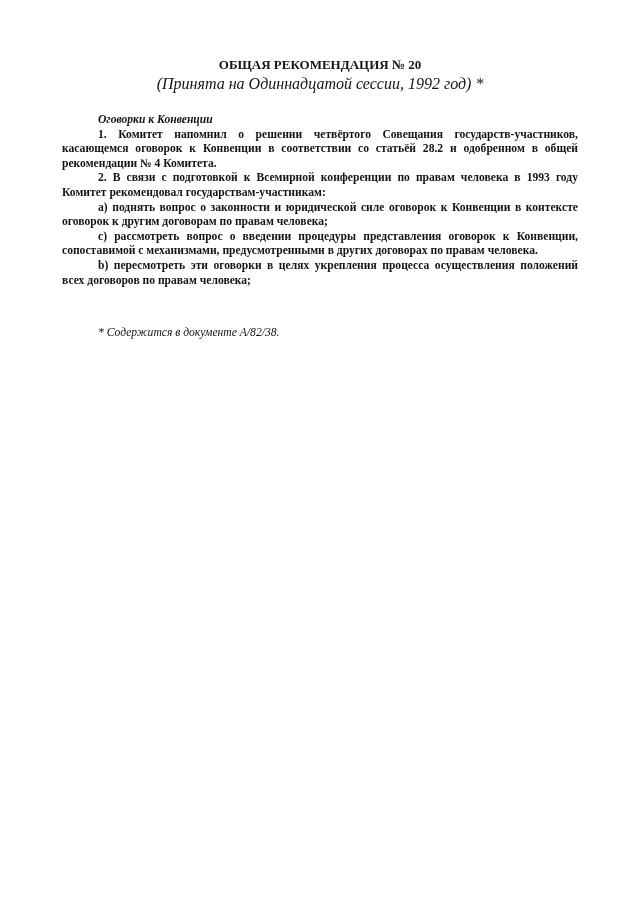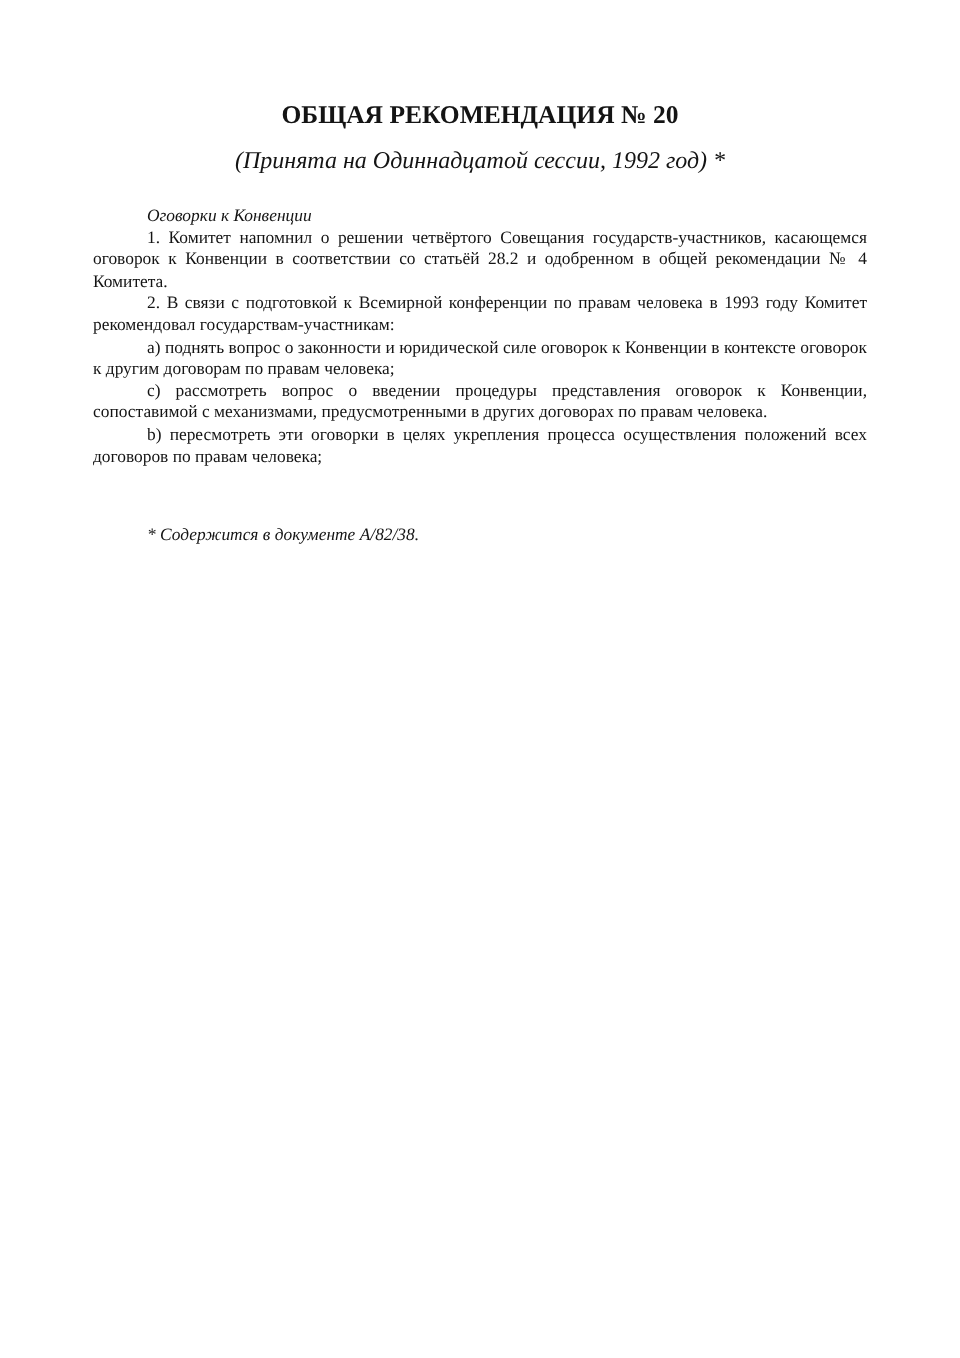--- a/index.html
+++ b/index.html
@@ -16,39 +16,40 @@
     padding: 53px 62px 0 62px;
     font-family: "Liberation Serif", "DejaVu Serif", serif;
     color: #141414;
     overflow: hidden;
   }
   .title-block {
     text-align: center;
     margin-bottom: 22px;
   }
   .doc-title {
-    font-size: 17px;
+    font-size: 13px;
     font-weight: bold;
     line-height: 15px;
-    margin: 16px;
+    margin: 4px;
   }
   .doc-subtitle {
     font-size: 16px;
     font-style: italic;
     line-height: 15px;
     margin: 0;
   }
   .doc-body {
     font-size: 11.6px;
     line-height: 14.6px;
   }
   .doc-body p {
     margin: 0;
     text-indent: 36px;
     text-align: justify;
+    font-weight: bold;
   }
   p.section-heading {
     font-style: italic;
     text-align: left;
   }
   p.footnote {
     margin: 0;
     margin-top: 38px;
     text-indent: 36px;
     font-size: 11.6px;

